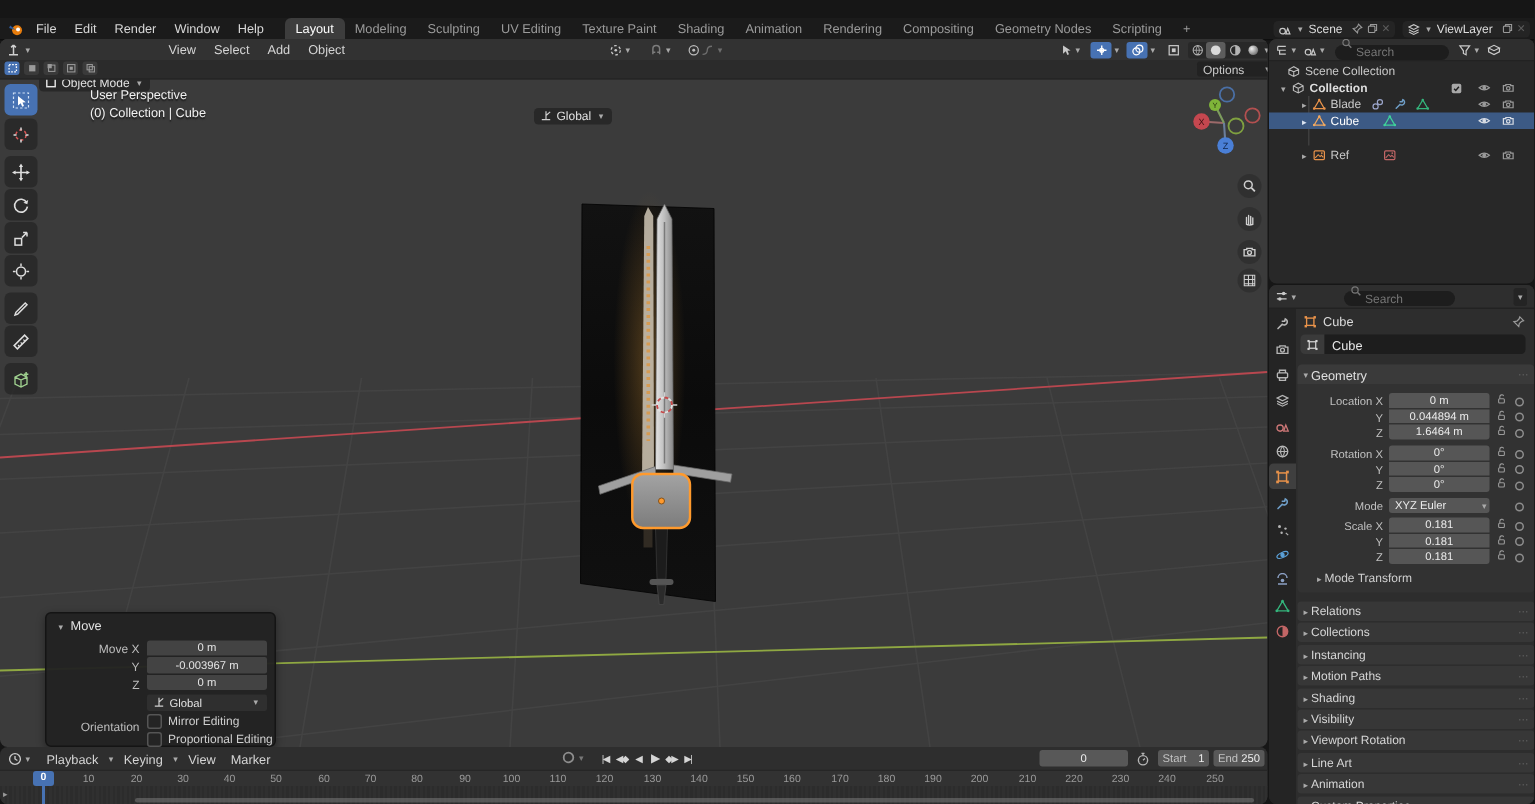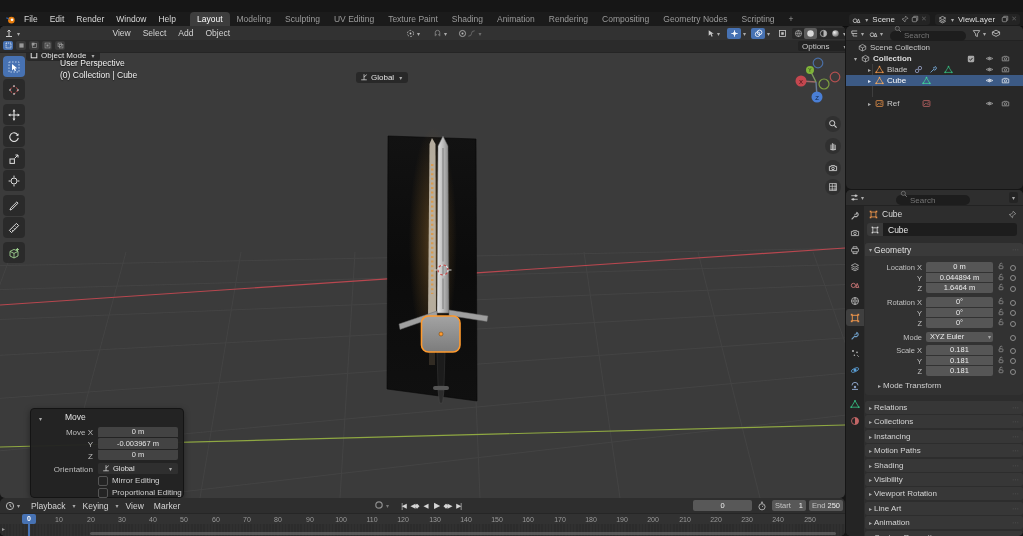--- a/index.html
+++ b/index.html
@@ -567,37 +567,37 @@
             <use href="#i-cam" width="10" height="10"></use>
           </g>
         <circle cx="833" cy="161" r="8" fill="#2c2c2c" opacity="0.7"></circle>
         <g transform="translate(828,156)" color="#cfcfcf">
             <use href="#i-grid9" width="10" height="10"></use>
           </g>
       </g>
     </svg>
 
     <div id="move-panel">
-      <div style="position:absolute;left:6px;top:3px;display:flex;align-items:flex-end;gap:21px">
+      <div style="position:absolute;left:6px;top:3px;display:flex;align-items:flex-end;gap:3px">
         <span class="chev">▾</span>
         <span style="font-size:8.5px;color:#e2e2e2">Move</span>
       </div>
       <span class="mp-label" style="left:2px;top:19px">Move X</span>
       <div class="mp-field" style="top:17.5px;border-radius:2px 2px 0 0">
           <span>0 m</span>
         </div>
       <span class="mp-label" style="left:2px;top:31px">Y</span>
       <div class="mp-field" style="top:29px">
           <span>-0.003967 m</span>
         </div>
       <span class="mp-label" style="left:2px;top:43px">Z</span>
       <div class="mp-field" style="top:40.5px;border-radius:0 0 2px 2px">
           <span>0 m</span>
         </div>
-      <span class="mp-label" style="left:2px;top:56px">Orientation</span>
+      <span class="mp-label" style="left:2px;top:71px">Orientation</span>
       <div class="mp-field" style="top:54px;background:#2f2f2f;justify-content:flex-start;padding:0 4px;box-sizing:border-box">
         <svg width="8" height="8" viewBox="0 0 10 10" color="#cfcfcf" style="margin-right:3px">
             <path d="M5,1.5 L5,8.5 M1.5,8.5 L8.5,8.5 M5,5 L8.5,2" stroke="currentColor" stroke-width="1" fill="none"></path>
           </svg>
         <span>Global</span>
         <span class="chev" style="margin-left:auto">▾</span>
       </div>
       <div class="cbox" style="top:67px"></div>
       <span class="cbl" style="top:67px">Mirror Editing</span>
       <div class="cbox" style="top:78.5px"></div>

